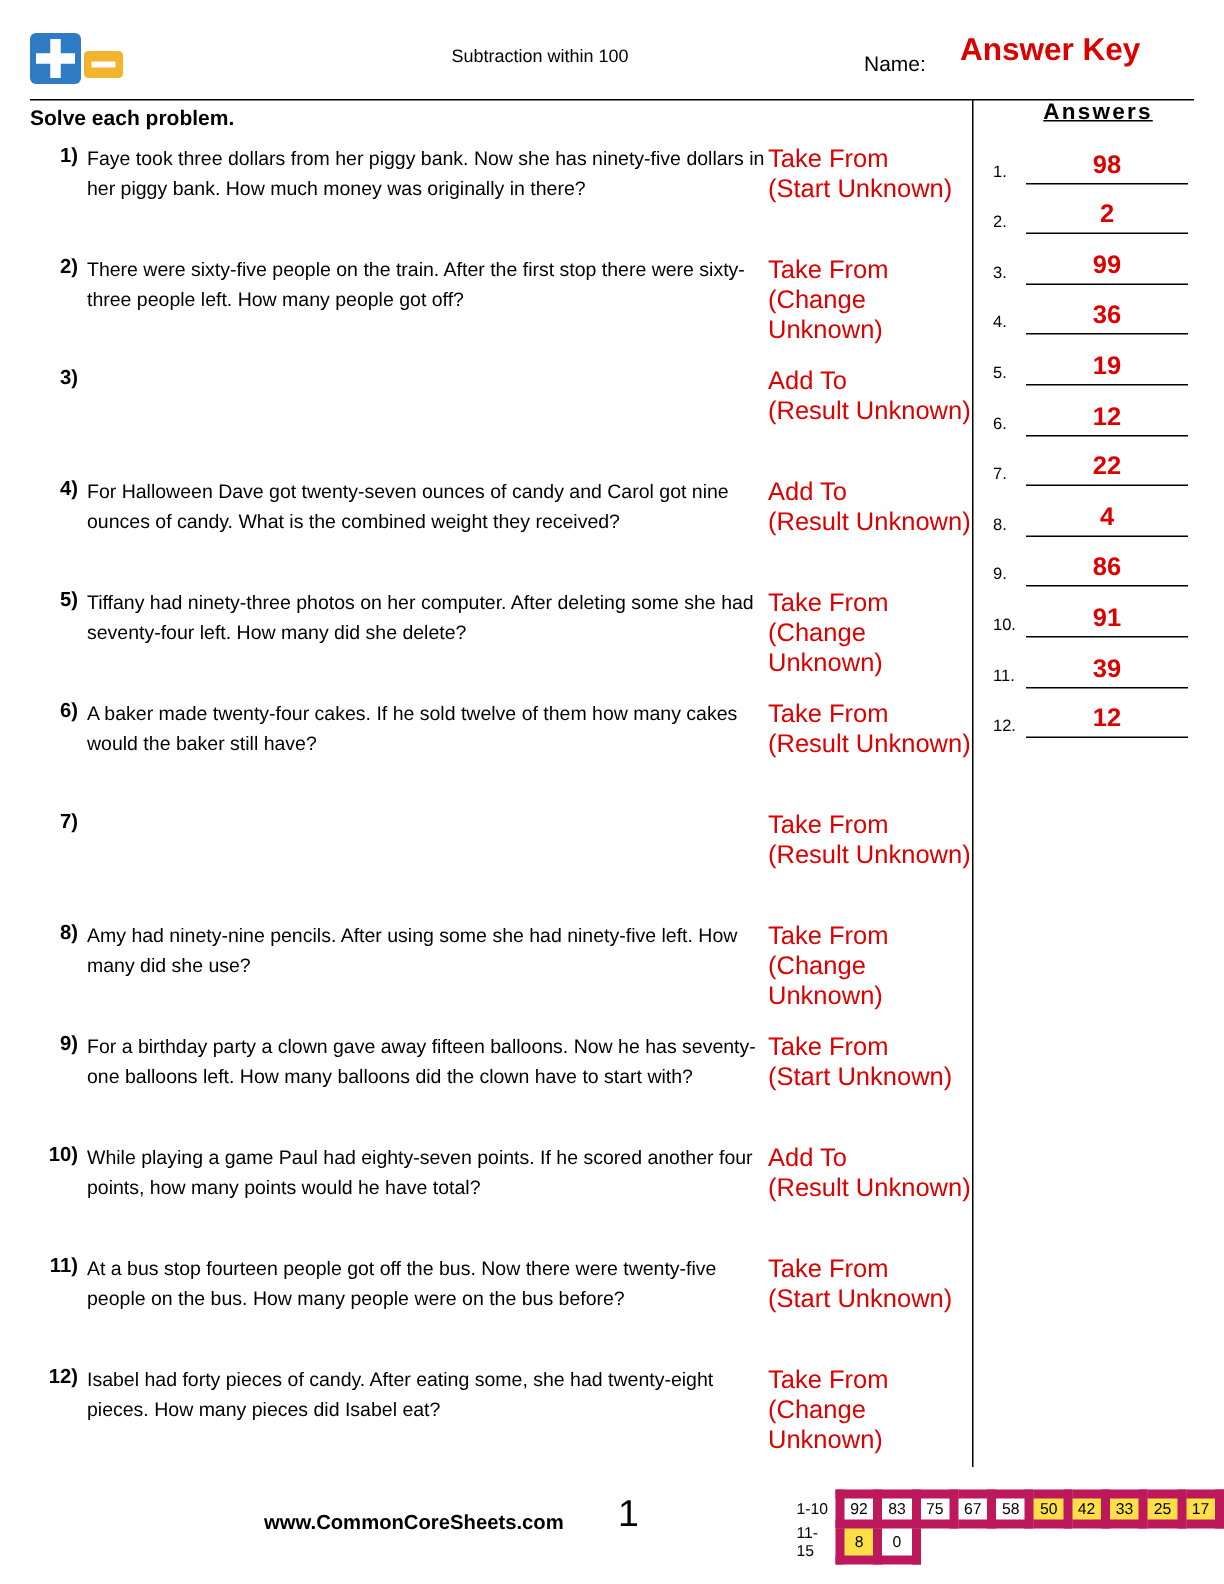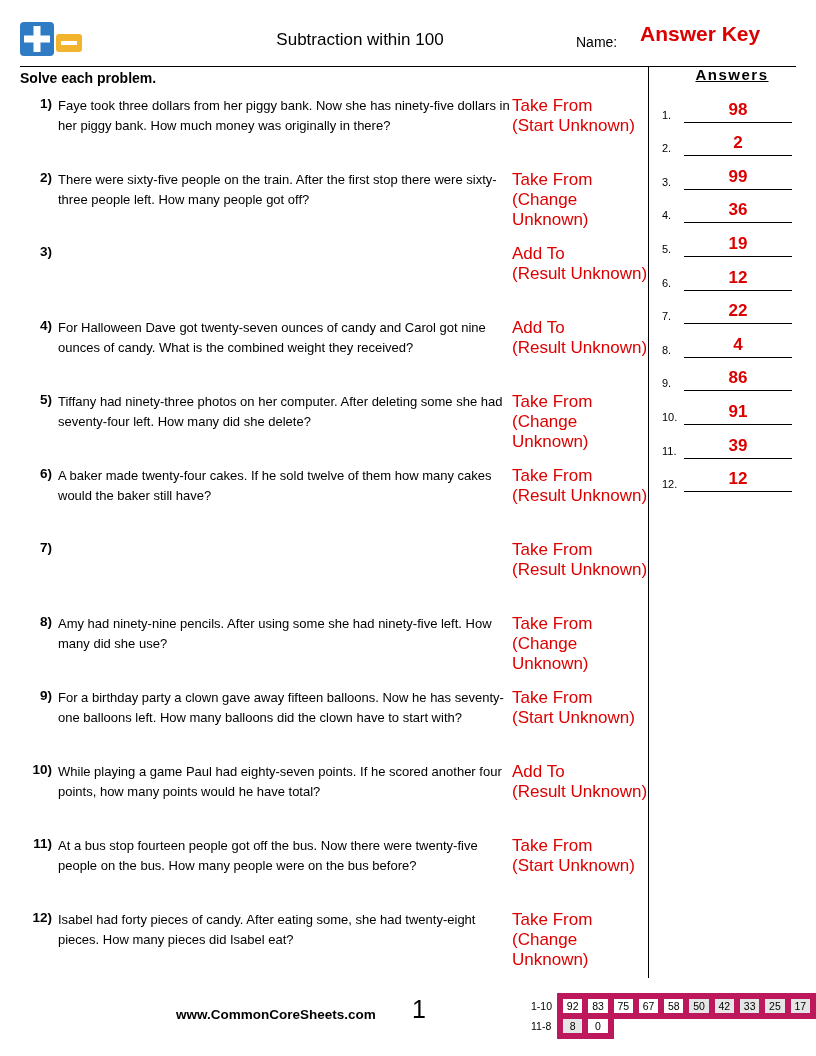--- a/index.html
+++ b/index.html
@@ -30,21 +30,21 @@
   .logo {
     position: absolute;
     left: 0; top: 0;
     width: 64px; height: 34px;
   }
   .title {
     position: absolute;
     left: 150px; top: 8px;
     width: 380px;
     text-align: center;
-    font-size: 17px;
+    font-size: 12px;
   }
   .name-label {
     position: absolute;
     left: 556px; top: 12px;
     font-size: 14px;
   }
   .answer-key {
     position: absolute;
     left: 620px; top: 0px;
     font-size: 21px;
@@ -191,21 +191,21 @@
     font-size: 10.5px;
     padding: 0 1px;
   }
   .score td.lbl {
     border: none;
     width: 34px;
     text-align: left;
     font-size: 10.5px;
   }
   .score td.hl {
-    background: #e5e5e5;
+    background: #fde047;
   }
   .score td.blank {
     border: none;
   }
 </style>
 </head>
 <body>
 
 <div class="page">
 
@@ -366,21 +366,21 @@
         <td>75</td>
         <td>67</td>
         <td>58</td>
         <td class="hl">50</td>
         <td class="hl">42</td>
         <td class="hl">33</td>
         <td class="hl">25</td>
         <td class="hl">17</td>
       </tr>
       <tr>
-        <td class="lbl">11-8</td>
+        <td class="lbl">11-15</td>
         <td class="hl">8</td>
         <td>0</td>
         <td class="blank"></td>
         <td class="blank"></td>
         <td class="blank"></td>
         <td class="blank"></td>
         <td class="blank"></td>
         <td class="blank"></td>
         <td class="blank"></td>
         <td class="blank"></td>

